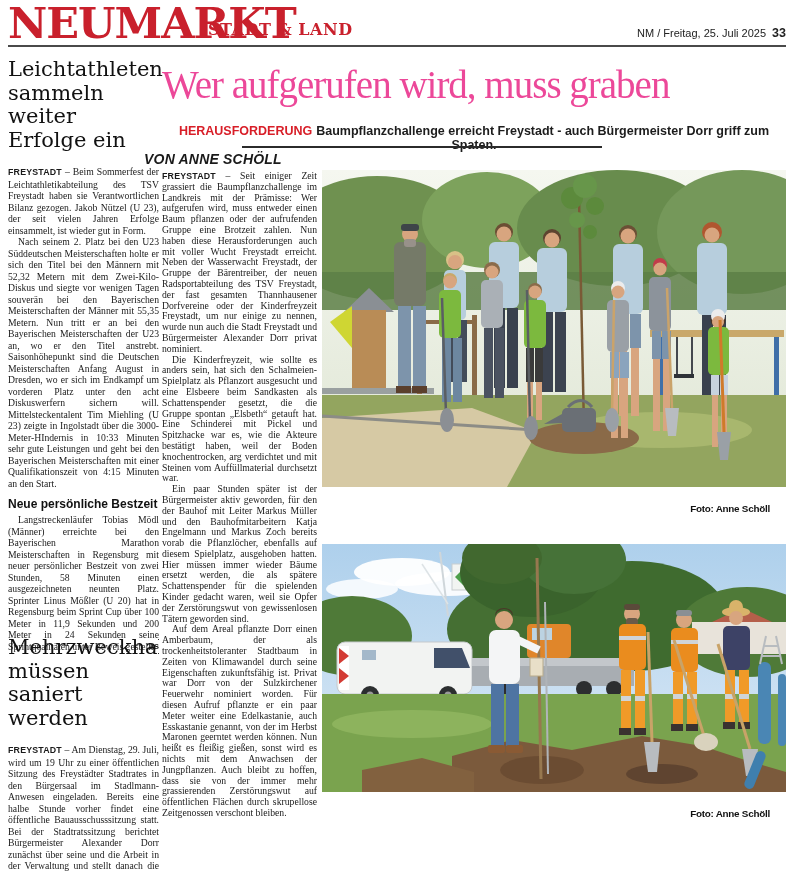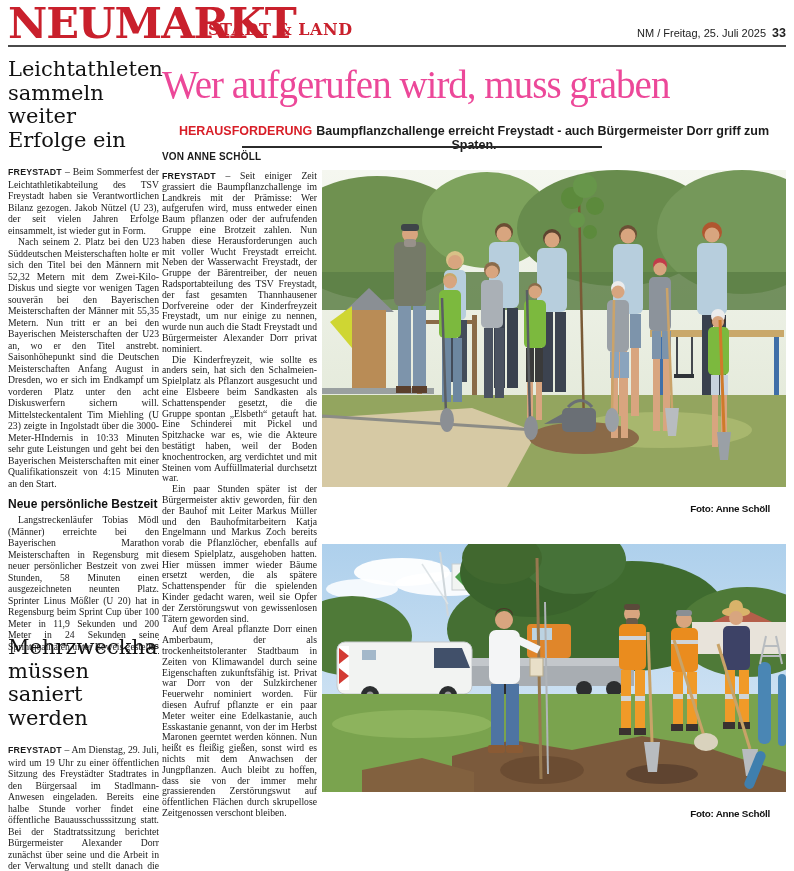--- a/index.html
+++ b/index.html
@@ -28,22 +28,22 @@
   .sig{position:absolute;right:0;bottom:0;font-family:"Liberation Sans",sans-serif;
        font-weight:bold;font-size:9px;}
   
   .main-headline{position:absolute;left:162px;top:62px;width:624px;text-align:left;
                  font-family:Liberation Serif, serif;font-weight:500;font-size:39px;line-height:46px;
                  color:#ec4899;letter-spacing:-1px;}
   .kicker{position:absolute;left:162px;top:124px;width:624px;text-align:center;
           font-family:"Liberation Sans",sans-serif;font-weight:bold;font-size:12.5px;color:#1c1c1c;}
   .kicker .red{color:#d81e28;margin-right:4px;}
   .kicker-rule{position:absolute;left:242px;top:146px;width:360px;height:2px;background:#2b2b2b;}
-  .byline{position:absolute;left:162px;top:151px;font-family:"Liberation Sans",sans-serif;
-          font-weight:bold;font-size:10px;letter-spacing:.2px;}
+  .byline{position:absolute;left:144px;top:151px;font-family:"Liberation Sans",sans-serif;
+          font-weight:bold;font-size:14px;letter-spacing:.2px;font-style:italic;}
   .col-main{position:absolute;left:162px;top:171px;width:155px;}
   .col-main .body-p{font-size:9.7px;line-height:10.8px;}
   
   .photo{position:absolute;left:322px;display:block;}
   .photo1{top:170px;}
   .photo2{top:544px;}
   .caption{position:absolute;left:322px;width:464px;font-family:"Liberation Sans",sans-serif;
            font-weight:bold;font-size:9.9px;line-height:12.5px;letter-spacing:-0.25px;color:#111;}
   .cap1{top:489px;height:26px;}
   .cap2{top:794px;height:26px;}

